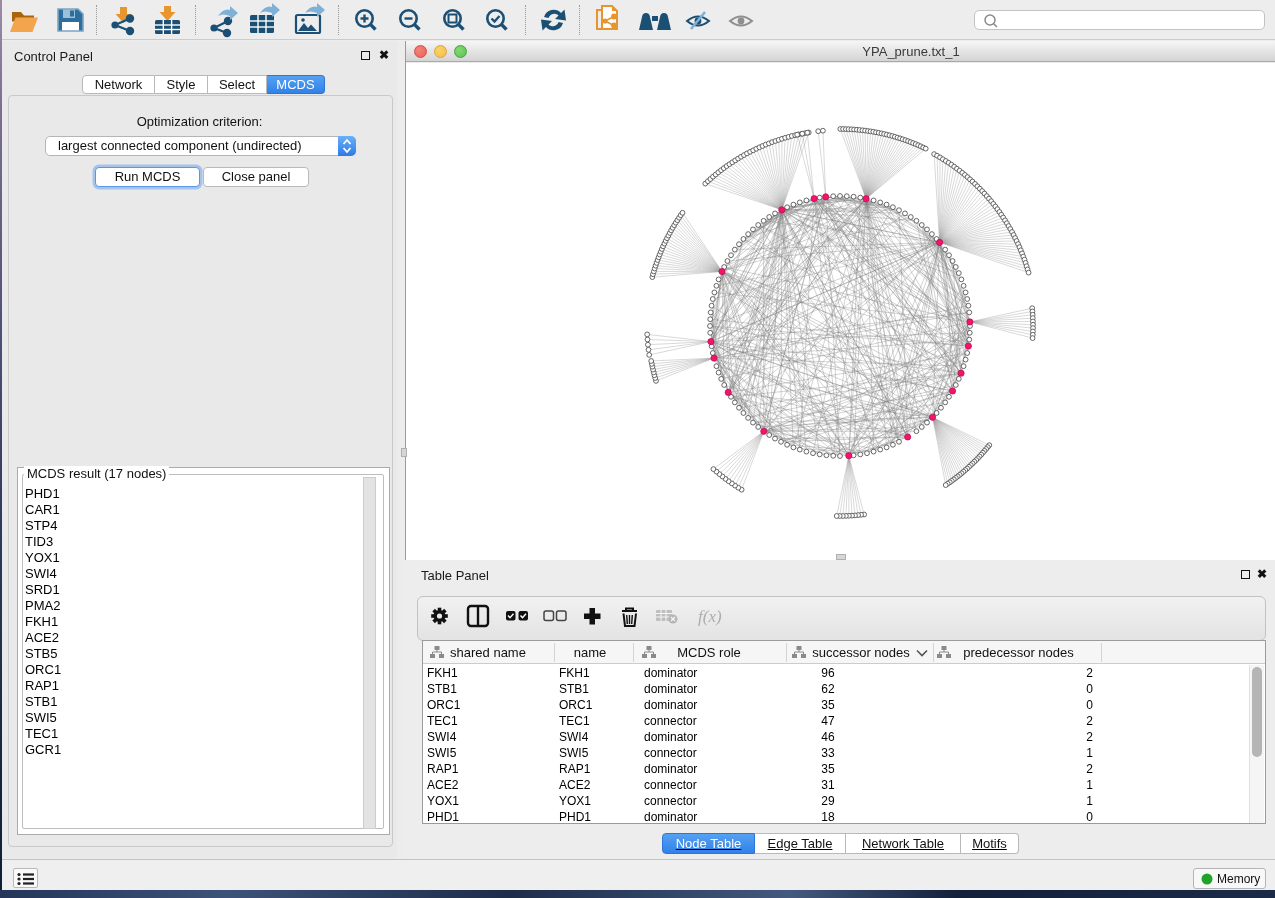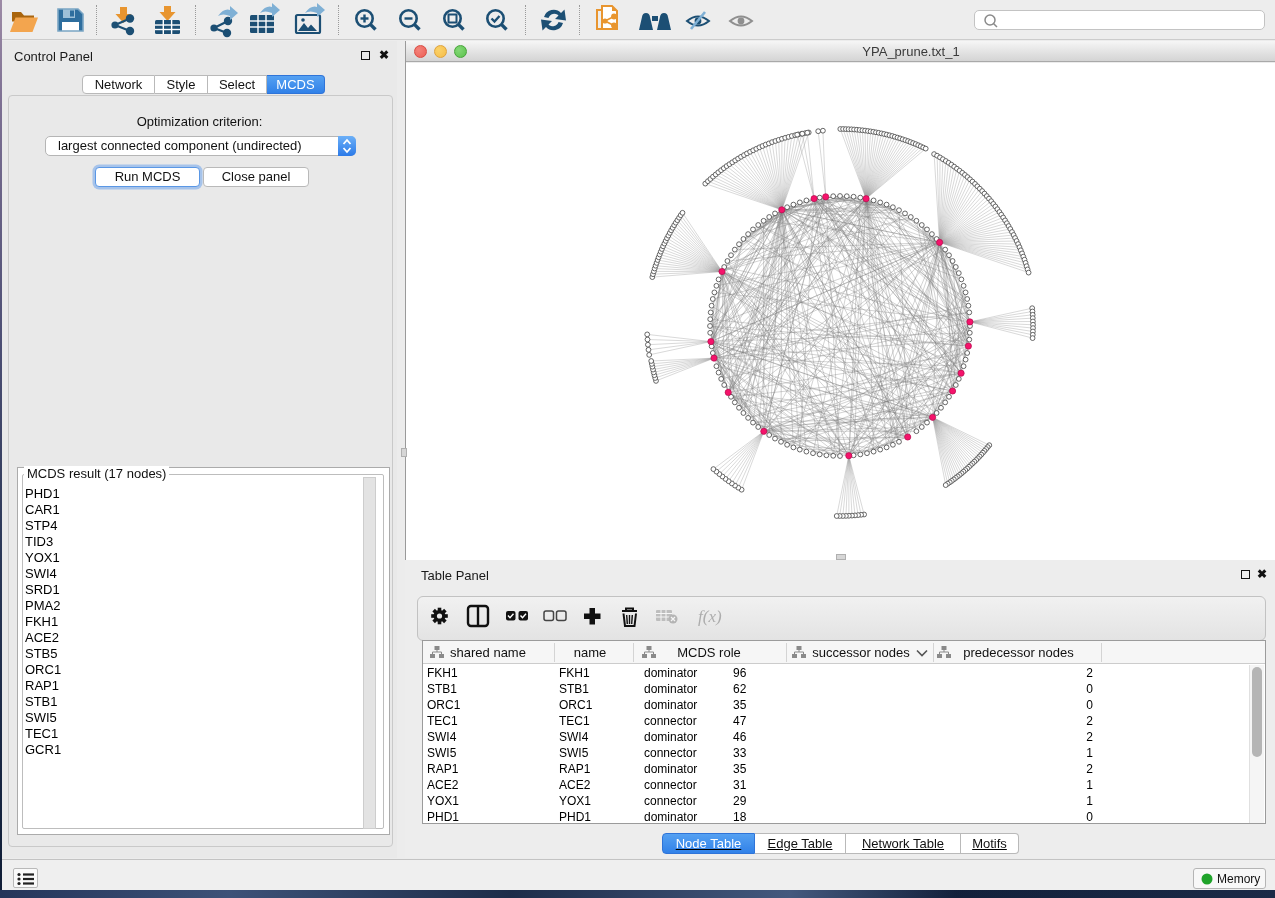--- a/index.html
+++ b/index.html
@@ -43,21 +43,21 @@
 #tp-title { position:absolute; left:16px; top:8px; font-size:13px; color:#1a1a1a; }
 #tp-toolbar { position:absolute; left:12px; top:36px; width:849px; height:45px; background:linear-gradient(180deg,#f1f1f1 0%,#e3e3e3 100%); border:1px solid #c2c2c2; border-radius:6px; }
 #tp-table { position:absolute; left:17px; top:80px; width:844px; height:184px; background:#ffffff; border:1px solid #9b9b9b; }
 #tp-header { position:absolute; left:0; top:0; width:842px; height:23px; background:#f6f6f6; border-bottom:1px solid #cccccc; font-size:13px; color:#111; }
 .hdiv { position:absolute; top:2px; height:19px; width:0; border-left:1px solid #d4d4d4; }
 .hcell { position:absolute; top:4px; text-align:center; }
 .row { position:absolute; height:16px; font-size:12px; color:#000; width:842px; }
 .c1 { position:absolute; left:4px; }
 .c2 { position:absolute; left:136px; }
 .c3 { position:absolute; left:221px; }
-.c4 { position:absolute; left:310px; width:190px; text-align:left; }
+.c4 { position:absolute; left:310px; width:190px; text-align:center; }
 .c5 { position:absolute; left:510px; width:160px; text-align:right; }
 #tp-scroll { position:absolute; right:1px; top:24px; width:15px; height:158px; background:#f5f5f5; border-left:1px solid #e0e0e0; }
 #tp-thumb { position:absolute; left:2px; top:2px; width:10px; height:90px; background:#b5b5b5; border-radius:5px; }
 #tp-tabs { position:absolute; left:257px; top:273px; }
 
 #statusbar { position:absolute; left:0; top:859px; width:1273px; height:31px; background:#efefef; border-top:1px solid #c3c3c3; }
 #listbtn { position:absolute; left:11px; top:8px; width:25px; height:20px; background:#fafafa; border:1px solid #b9b9b9; border-radius:2px; }
 #membtn { position:absolute; right:9px; top:8px; width:73px; height:21px; background:#f8f8f8; border:1px solid #b5b5b5; border-radius:3px; font-size:12px; color:#111; }
 #bottomwp { position:absolute; left:0; top:890px; width:1275px; height:8px; background:linear-gradient(90deg,#25355a 0%,#3d5278 18%,#1d2c49 40%,#44597e 62%,#22325427 75%,#1b2a47 100%); }
 </style>

